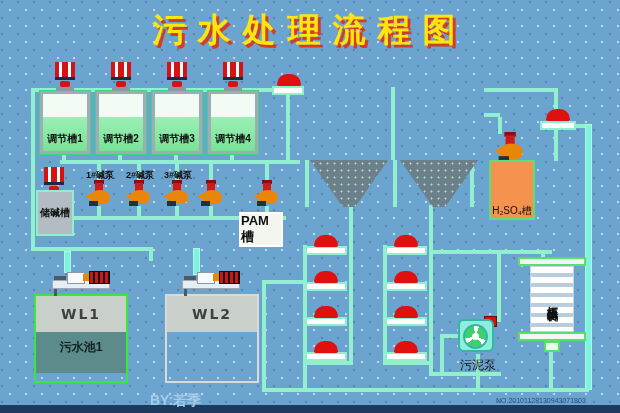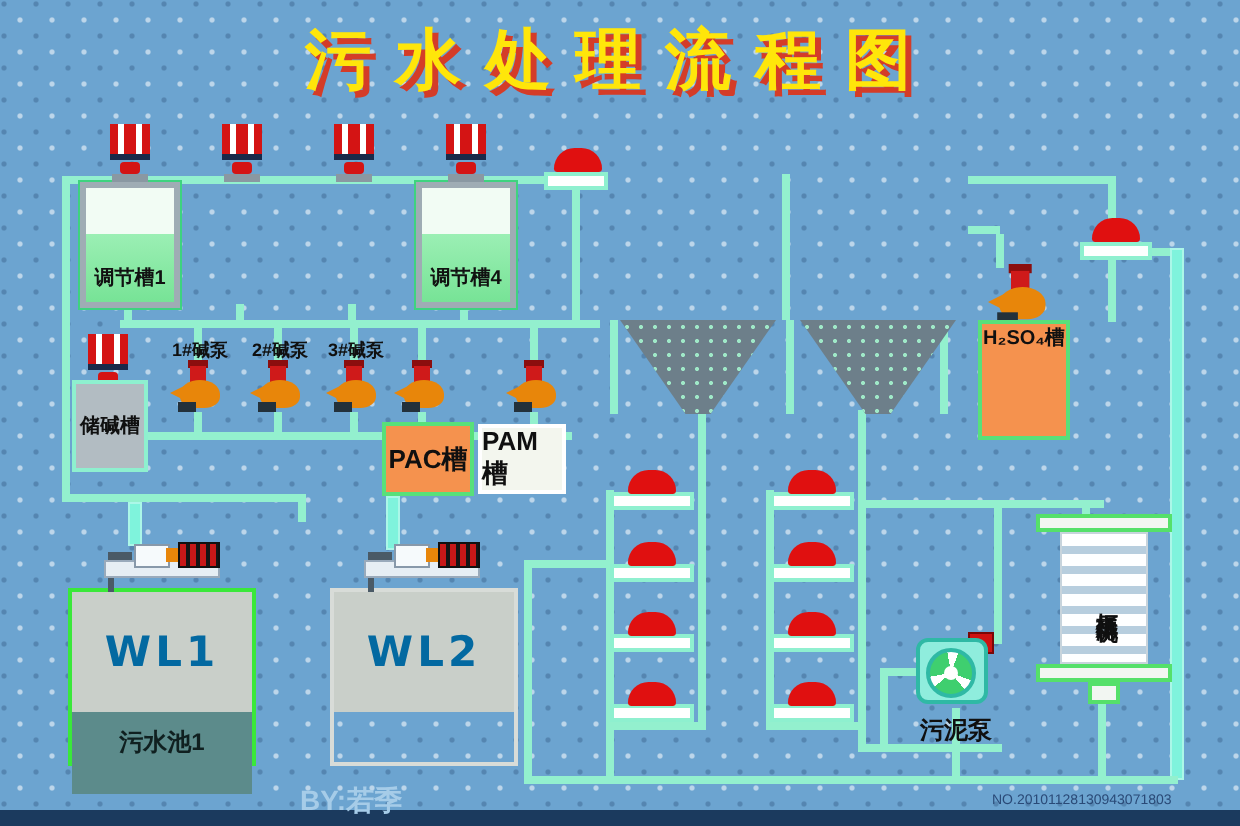--- a/index.html
+++ b/index.html
@@ -44,26 +44,26 @@
   
   #sed{left:302px;top:85px;width:184px;height:77px;border:3px solid #8EF0CF;}
   #sed .hatch{position:absolute;left:0;top:12px;right:0;height:43px;
     background:repeating-linear-gradient(135deg,#FFFFFF 0 5px,#C7D8E8 5px 7px);
     display:flex;align-items:center;justify-content:center;
     font-size:17px;font-weight:bold;color:#2233CC;letter-spacing:13px;text-indent:13px;}
   .hopper{position:absolute;top:160px;width:78px;height:47px;background-color:#6D7F8A;
     background-image:radial-gradient(#9FE9C8 .8px, transparent 1.2px);background-size:7px 7px;
     clip-path:polygon(0 0,100% 0,58% 100%,42% 100%);}
   
-  .otank{position:absolute;display:flex;align-items:flex-start;justify-content:center;
-    font-weight:bold;color:#101010;background:#F5924E;}
+  .otank{position:absolute;display:flex;align-items:flex-end;justify-content:center;
+    font-weight:normal;color:#101010;background:#F5924E;}
   
   .pool{position:absolute;top:294px;width:94px;height:89px;box-sizing:border-box;}
-  .pool .top{height:60px;background:#C9CFC9;display:flex;align-items:center;justify-content:center;
-    font-family:"DejaVu Sans",sans-serif;font-size:21px;font-weight:bold;color:#0369a1;letter-spacing:2px;}
+  .pool .top{height:36px;background:#C9CFC9;display:flex;align-items:center;justify-content:center;
+    font-family:"DejaVu Sans",sans-serif;font-size:14px;font-weight:bold;color:#404040;letter-spacing:2px;}
   .pool .bot{height:41px;background:#5C8B8B;text-align:center;font-size:12px;font-weight:bold;
     color:#102020;padding-top:7px;box-sizing:border-box;}
   
   .wlpump{position:absolute;width:58px;height:28px;}
   .wlpump .base{position:absolute;left:0;top:12px;width:58px;height:9px;background:#E6EEF4;border:1px solid #99AABB;box-sizing:border-box;}
   .wlpump .motor{position:absolute;left:37px;top:3px;width:19px;height:11px;border:1px solid #101010;
     background:repeating-linear-gradient(90deg,#C81818 0 3px,#151515 3px 5px);}
   .wlpump .headp{position:absolute;left:15px;top:4px;width:16px;height:10px;background:#F6FAFC;border:1px solid #8899AA;}
   .wlpump .coup{position:absolute;left:31px;top:6px;width:6px;height:7px;background:#E8860A;}
   .wlpump .inlet{position:absolute;left:2px;top:8px;width:12px;height:4px;background:#4A5A66;}
@@ -75,21 +75,21 @@
   .spump .rotor{position:absolute;left:5px;top:8px;width:25px;height:25px;border-radius:50%;border:2px solid #2FB9A5;box-sizing:border-box;
     background:conic-gradient(#FFF 0 20deg,#3FCF6F 20deg 110deg,#FFF 110deg 140deg,#3FCF6F 140deg 230deg,#FFF 230deg 260deg,#3FCF6F 260deg 350deg,#FFF 350deg 360deg);}
   .spump .hub{position:absolute;left:14px;top:17px;width:7px;height:7px;background:#FFF;border-radius:50%;}
   
   .fpbar{position:absolute;background:#F2F6F2;border:2px solid #55E06A;box-sizing:border-box;}
   #fpbody{left:530px;top:266px;width:44px;height:66px;border:1px solid #C8D4DC;
     background:repeating-linear-gradient(180deg,#FFFFFF 0 6px,#B8CEDE 6px 10px);}
   #fptext{left:531px;top:267px;width:42px;height:64px;writing-mode:vertical-rl;text-orientation:upright;
     font-size:11px;font-weight:bold;color:#101010;display:flex;align-items:center;justify-content:center;letter-spacing:1px;}
   
-  .biglbl{font-weight:bold;color:#101010;}
+  .biglbl{font-weight:normal;color:#101010;}
   
   #wmstrip{left:0;top:405px;width:620px;height:8px;background:#1B3A5E;}
   #wm{left:4px;top:389px;font-size:13px;font-weight:bold;color:#F2F6FA;text-shadow:1px 1px 0 #1B3A5E;}
   #wmby{left:150px;top:392px;font-size:14px;font-weight:bold;color:#A6CCE8;}
   #serial{left:496px;top:397px;font-size:7px;color:#2A4A77;}
 </style>
 </head>
 <body>
 
 <div id="stage">
@@ -147,20 +147,28 @@
   <div class="pipe" style="left:476px;top:354px;width:4px;height:36px"></div>
   <div class="pipe" style="left:262px;top:280px;width:45px;height:4px"></div>
   <div class="pipe" style="left:262px;top:284px;width:4px;height:104px"></div>
   <div class="pipe" style="left:440px;top:334px;width:22px;height:4px"></div>
   <div class="pipe" style="left:440px;top:338px;width:4px;height:36px"></div>
 
   <div class="atank" style="left:40px">
     <div class="liq"></div>
     <div class="lbl">调节槽1</div>
   </div>
+  <div class="atank" style="left:96px">
+    <div class="liq"></div>
+    <div class="lbl">调节槽2</div>
+  </div>
+  <div class="atank" style="left:152px">
+    <div class="liq"></div>
+    <div class="lbl">调节槽3</div>
+  </div>
   <div class="atank" style="left:208px">
     <div class="liq"></div>
     <div class="lbl">调节槽4</div>
   </div>
 
   <div class="mixer" style="left:54px;top:62px">
       <div class="box"></div>
       <div class="head"></div>
       <div class="base"></div>
     </div>
@@ -227,24 +235,20 @@
       <div class="foot"></div>
     </div>
   <div class="dpump" style="left:253px;top:180px">
       <div class="cap"></div>
       <div class="cyl"></div>
       <div class="body"></div>
       <div class="spout"></div>
       <div class="foot"></div>
     </div>
 
-  <div class="abs" style="left:191px;top:211px;width:46px;height:37px;background:#F5924E;border:2px solid #58E07A;
-       display:flex;align-items:center;justify-content:center;font-size:13px;font-weight:bold;color:#101010">
-    <span>PAC槽</span>
-  </div>
   <div class="abs" style="left:239px;top:212px;width:44px;height:35px;background:#F3F6EE;border:2px solid #FFFFFF;
        display:flex;align-items:center;justify-content:center;font-size:13px;font-weight:bold;color:#101010">
     <span>PAM槽</span>
   </div>
 
   <div class="dpump" style="left:494px;top:132px;transform:scale(1.15);transform-origin:top left">
       <div class="cap"></div>
       <div class="cyl"></div>
       <div class="body"></div>
       <div class="spout"></div>

